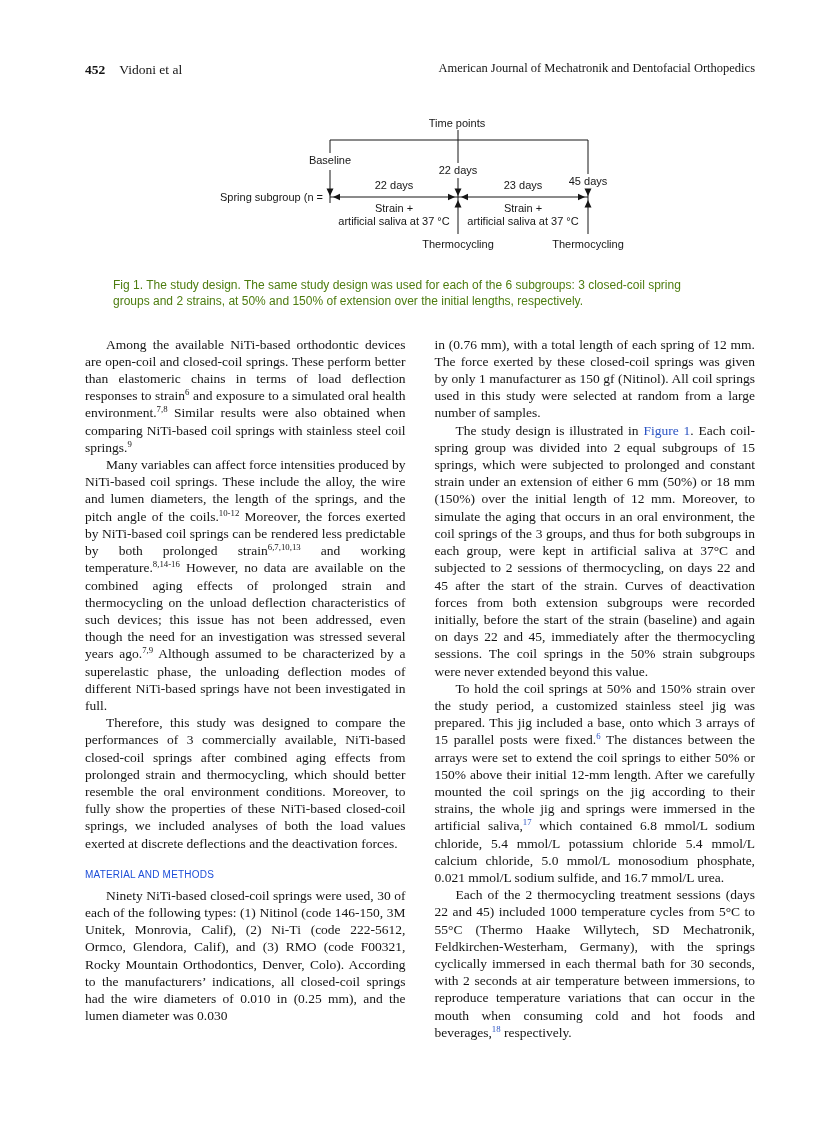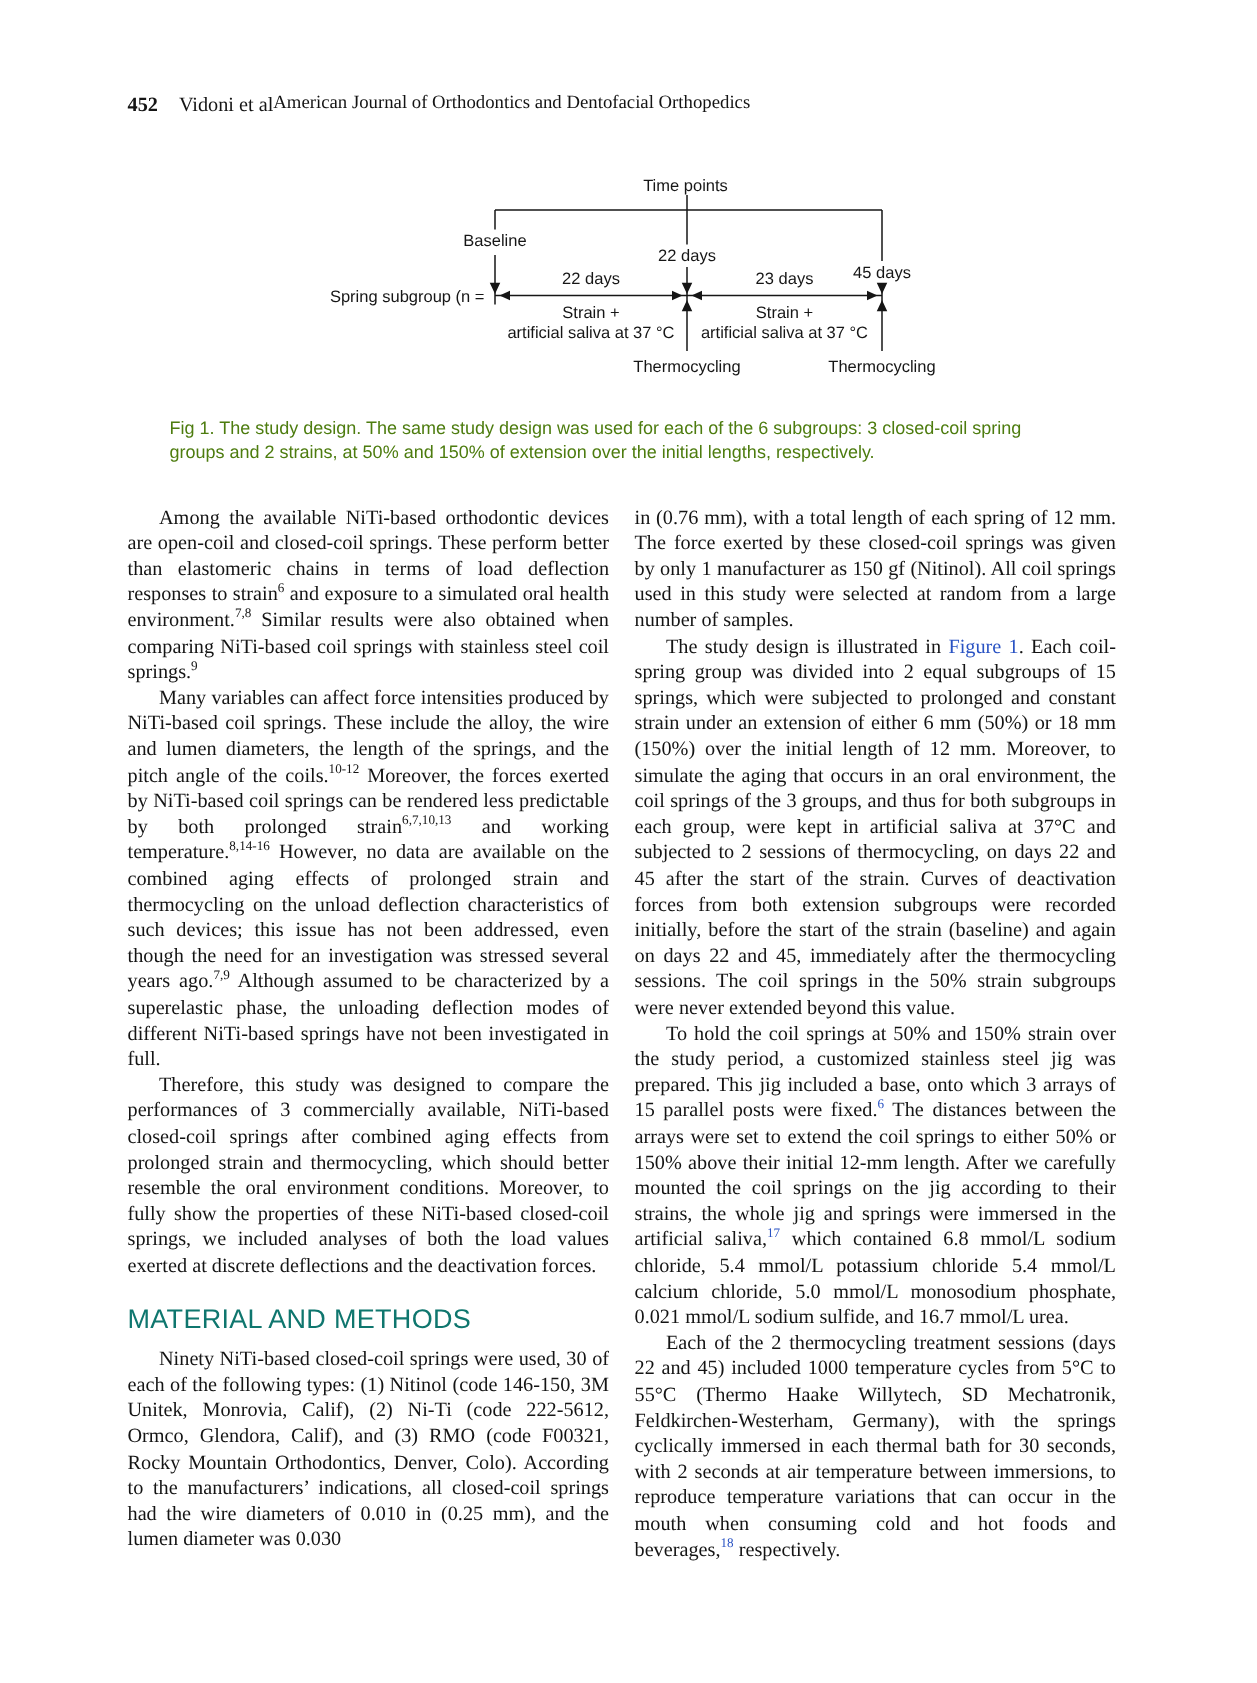--- a/index.html
+++ b/index.html
@@ -7,21 +7,21 @@
   html, body { background: #ffffff; }
   body {
     width: 838px; height: 1122px; overflow: hidden;
     font-family: "Liberation Serif", "DejaVu Serif", serif;
     color: #141414;
     position: relative;
   }
   .page { padding: 60px 83px 0 85px; }
 
   
-  .running-head { display: flex; justify-content: flex-start; align-items: flex-start; }
+  .running-head { display: flex; justify-content: space-between; align-items: flex-start; }
   .head-left { font-size: 13.5px; padding-top: 2px; }
   .page-num { font-weight: bold; margin-right: 14px; }
   .head-right { text-align: right; font-size: 12.5px; line-height: 1.38; }
 
   
   .figure-block { margin-top: 34px; }
   .diagram { margin-left: 105px; display: block; }
   .diagram text {
     font-family: "Liberation Sans", "DejaVu Sans", sans-serif;
     font-size: 11px; fill: #161616;
@@ -29,46 +29,46 @@
   .diagram line { stroke: #161616; stroke-width: 1; }
   .diagram polygon { fill: #161616; }
 
   .fig-caption {
     margin: 14px 0 0 28px; width: 580px;
     font-family: "Liberation Sans", "DejaVu Sans", sans-serif;
     font-size: 12px; line-height: 1.32; color: #4d7c0f;
   }
 
   
-  .columns { display: flex; gap: 17px; margin-top: 26px; }
+  .columns { display: flex; gap: 29px; margin-top: 26px; }
   .column { width: 321px; }
   .column p {
     font-size: 13.5px; line-height: 17.2px;
     text-align: justify; text-justify: inter-word;
   }
   .column p.indent { text-indent: 21px; }
   .section-heading {
     font-family: "Liberation Sans", "DejaVu Sans", sans-serif;
-    font-size: 18px; font-weight: 400; letter-spacing: 0.2px;
-    color: #0f766e; margin: 17px 0 7px 0;
+    font-size: 10px; font-weight: 400; letter-spacing: 0.2px;
+    color: #1d4ed8; margin: 17px 0 7px 0;
   }
   sup { font-size: 0.65em; line-height: 0; vertical-align: super; }
   .link { color: var(--link); text-decoration: none; cursor: pointer; }
 </style>
 </head>
 <body>
 
 <div class="page">
 
   <header class="running-head">
     <div class="head-left">
       <span class="page-num">452</span><span class="authors">Vidoni et al</span>
     </div>
     <div class="head-right">
-      <div>American Journal of Orthodontics and Dentofacial Orthopedics</div>
+      <div>American Journal of Mechatronik and Dentofacial Orthopedics</div>
     </div>
   </header>
 
   <section class="figure-block">
     <svg class="diagram" width="480" height="152" viewBox="0 0 480 152">
 
       <g>
 
         <line x1="140" y1="28" x2="398" y2="28"></line>
         <line x1="268" y1="18" x2="268" y2="28"></line>

